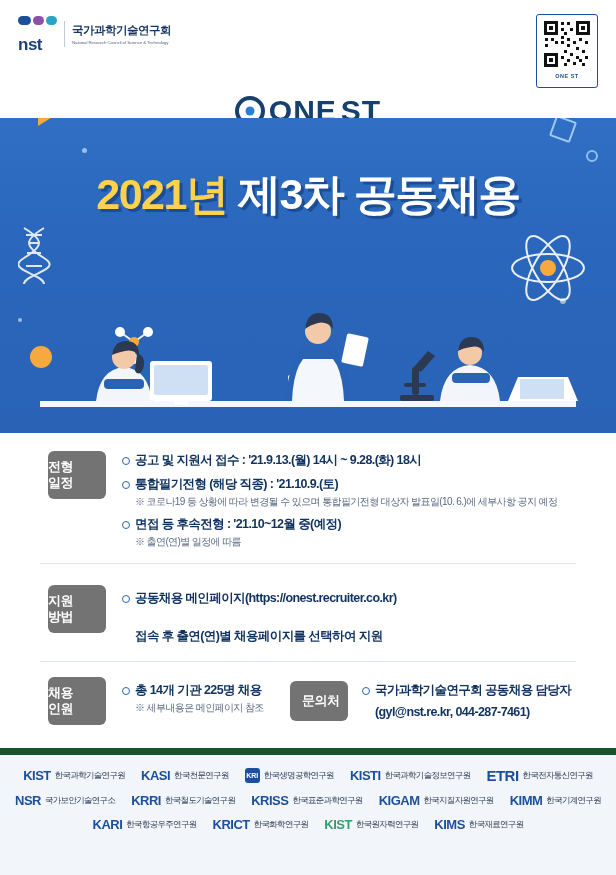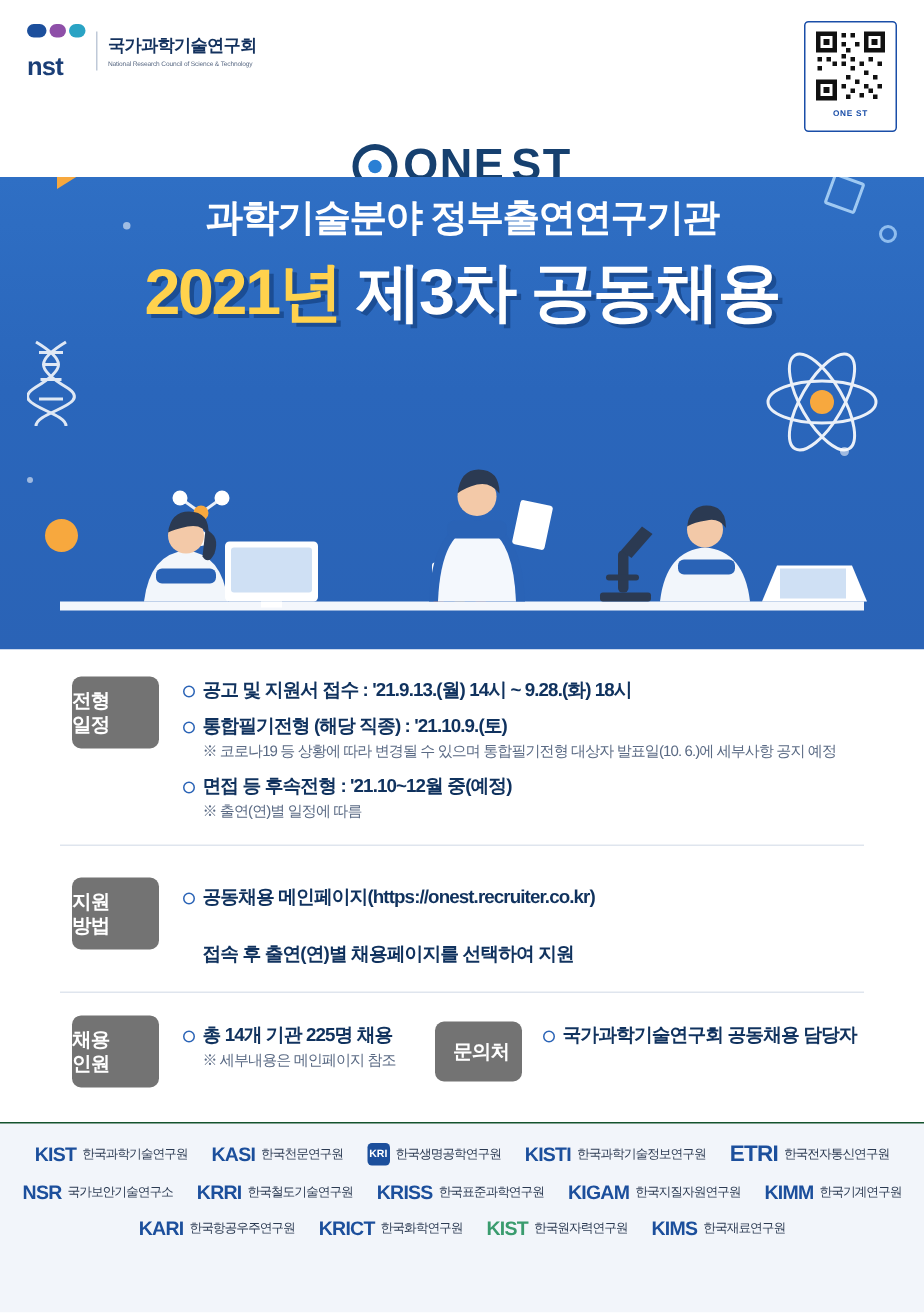--- a/index.html
+++ b/index.html
@@ -144,21 +144,21 @@
   .note { font-size: 10px; color: #5a6a84; letter-spacing: -0.6px; font-weight: normal;
           padding-left: 13px; line-height: 1.4; margin-top: 2px;}
   .plain { font-size: 12.5px; color: #10325e; letter-spacing: -0.6px; font-weight: bold;
            padding-left: 13px; line-height: 1.45;}
 
   .divider { position: absolute; height: 1px; background: #dfe5ee; left: 40px; width: 536px;}
 
   
   .footer {
     position: absolute; top: 748px; left: 0; width: 616px; height: 127px;
-    background: #f2f5fa; border-top: 1px solid #14532d;
+    background: #f2f5fa; border-top: 7px solid #14532d;
     padding: 12px 18px;
   }
   .logo-row { display: flex; justify-content: center; align-items: center; gap: 16px; margin-bottom: 9px;}
   .logo {
     display: flex; align-items: center; gap: 4px;
   }
   .logo-mark {
     font-size: 13px; font-weight: bold; letter-spacing: -0.5px;
   }
   .logo-name { font-size: 8.5px; color: #2b3a52; letter-spacing: -0.7px; white-space: nowrap;}
@@ -285,21 +285,20 @@
       <circle cx="10" cy="14" r="5" fill="#ffffff"></circle>
         <circle cx="38" cy="14" r="5" fill="#ffffff"></circle>
       <circle cx="24" cy="24" r="5" fill="#f7a83e"></circle>
         <circle cx="24" cy="41" r="5" fill="#ffffff"></circle>
     </svg>
 
     <span class="dot" style="left:82px;top:30px;width:5px;height:5px;"></span>
     <span class="dot" style="left:560px;top:180px;width:6px;height:6px;"></span>
     <span class="dot" style="left:18px;top:200px;width:4px;height:4px;"></span>
 
-    <div class="hero-title1">과학기술분야 정부출연연구기관</div>
     <div class="hero-title2">
       <span class="yel">2021년</span>
       <span>제3차 공동채용</span>
     </div>
 
     <svg class="illus" viewBox="0 0 616 150" preserveAspectRatio="none">
 
       <rect x="40" y="118" width="536" height="6" fill="#ffffff" opacity=".95"></rect>
 
       <g>
@@ -383,20 +382,21 @@
     <div style="position:absolute; left:122px; top:248px; width:160px;">
       <div class="li">총 14개 기관 225명 채용</div>
       <div class="note">※ 세부내용은 메인페이지 참조</div>
     </div>
 
     <div class="tagbox small" style="left:290px; top:248px;padding-left:12px;">
       <span>문의처</span>
     </div>
     <div style="position:absolute; left:362px; top:248px; width:220px;">
       <div class="li">국가과학기술연구회 공동채용 담당자</div>
+      <div class="plain" style="margin-top:4px;">(gyl@nst.re.kr, 044-287-7461)</div>
     </div>
   </div>
 
   <div class="footer">
 
     <div class="logo-row">
       <div class="logo">
         <span class="logo-mark" style="color:#1c4f9c">KIST</span>
         <span class="logo-name">한국과학기술연구원</span>
       </div>

